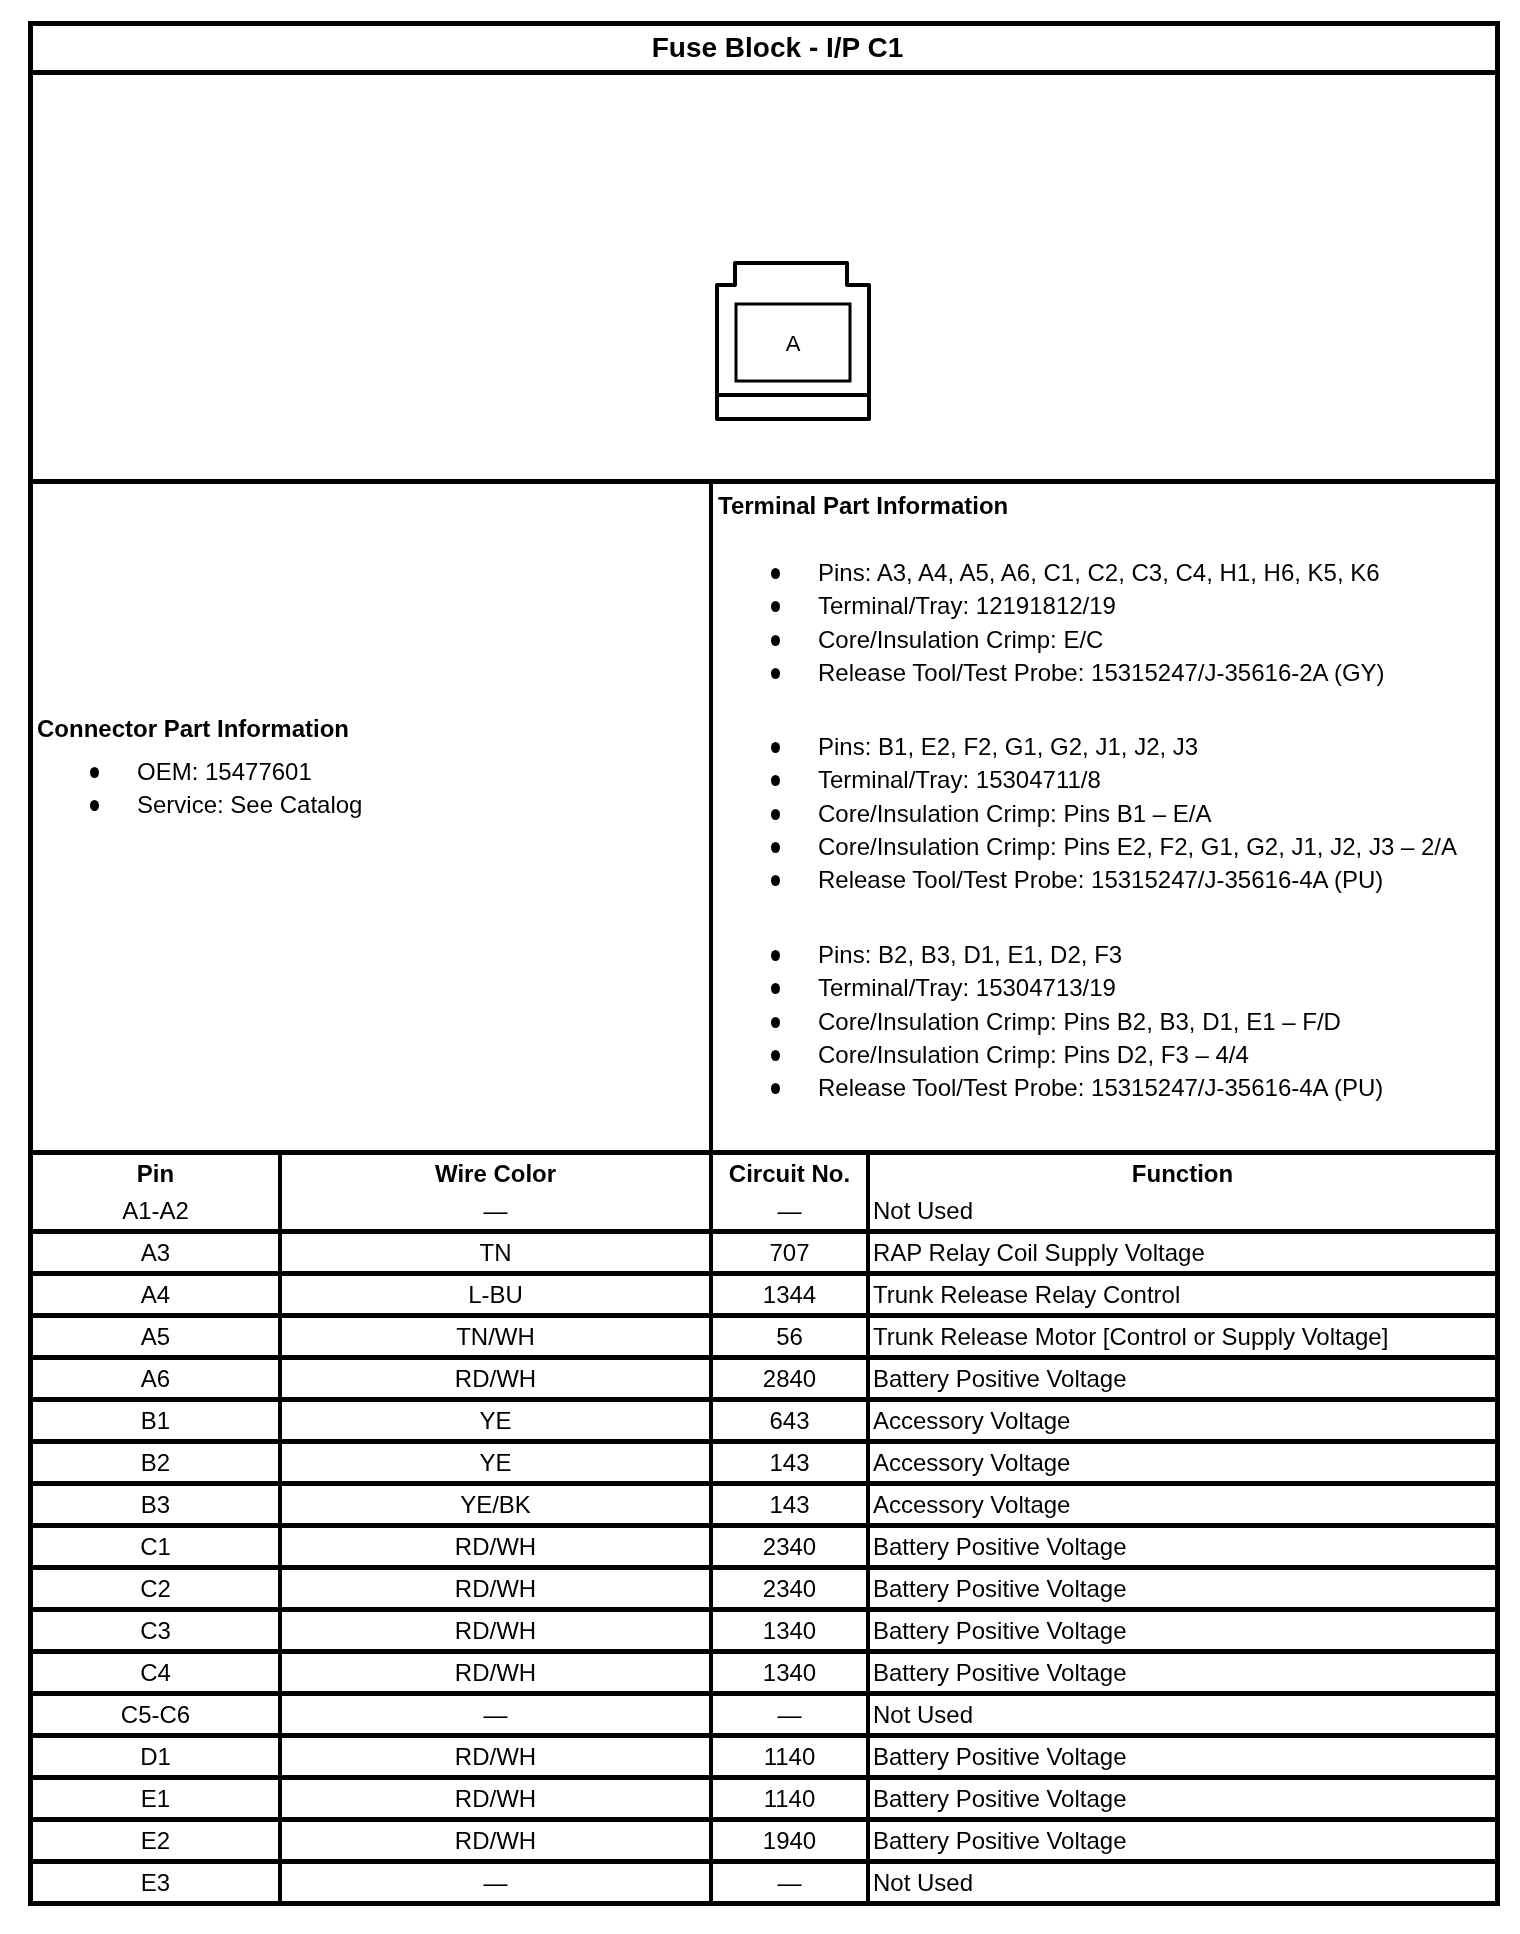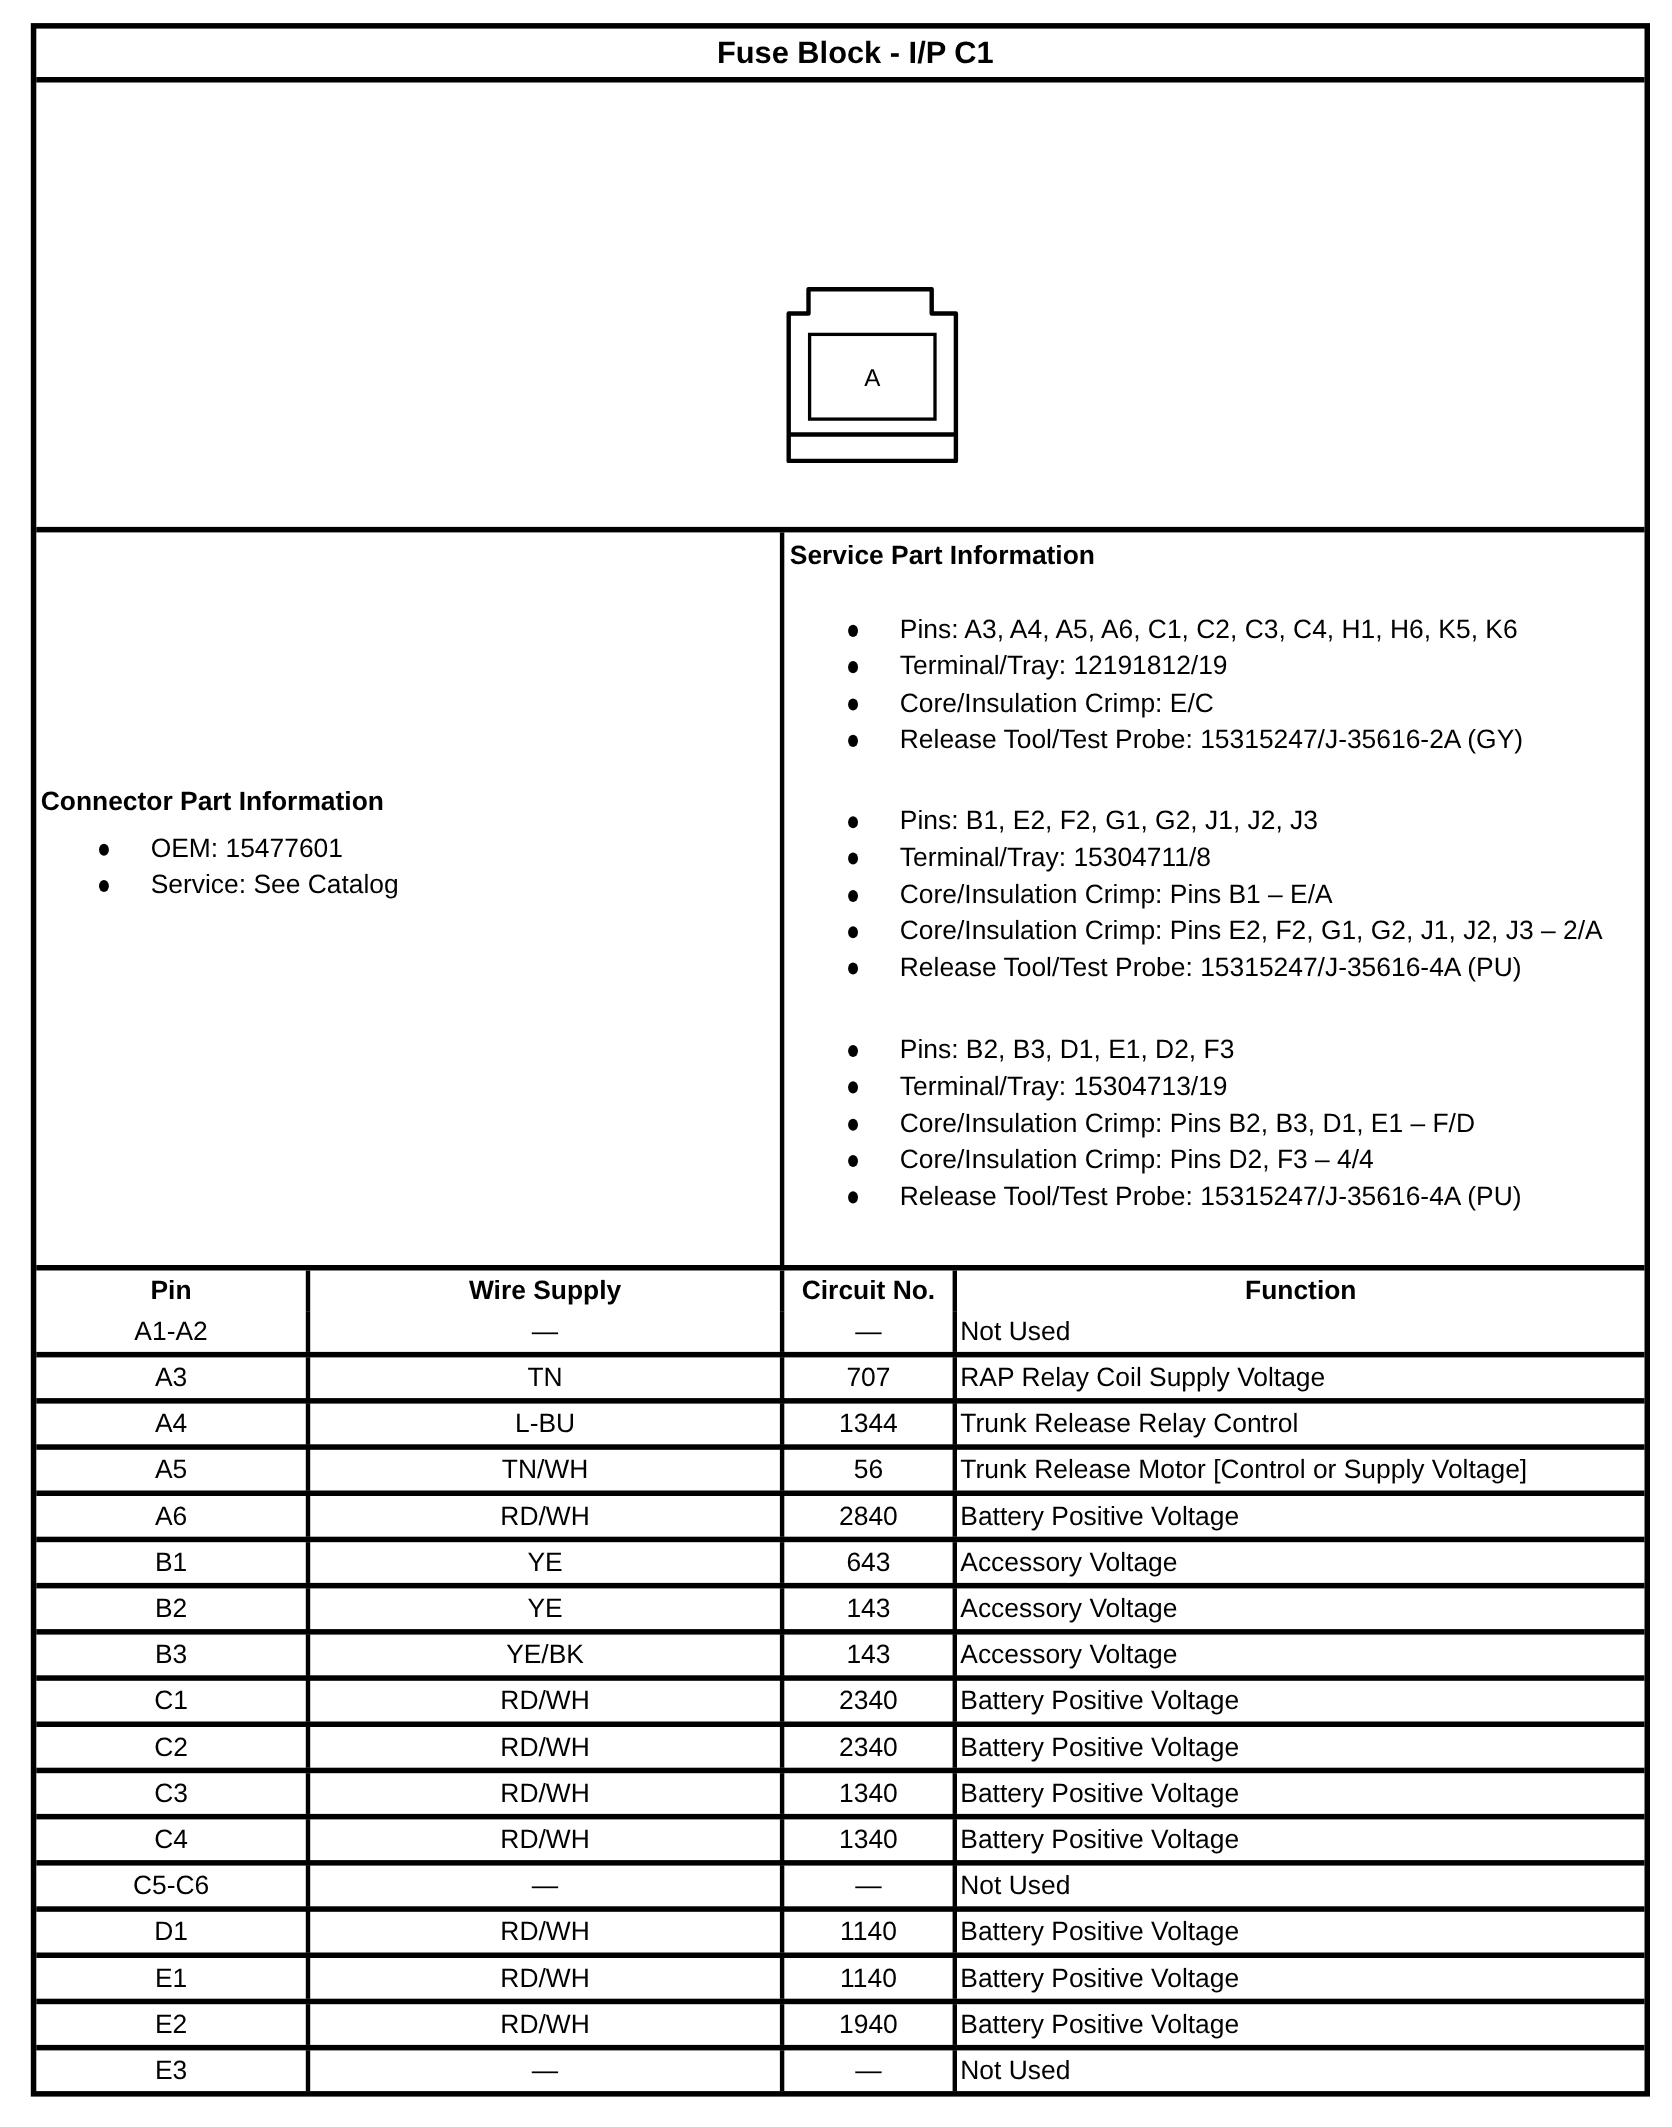--- a/index.html
+++ b/index.html
@@ -50,21 +50,21 @@
 
   <div class="info-row">
     <div class="info-left">
       <div class="section-title left-title">Connector Part Information</div>
       <ul class="bullets left-list">
         <li>OEM: 15477601</li>
         <li>Service: See Catalog</li>
       </ul>
     </div>
     <div class="info-right">
-      <div class="section-title right-title">Service Part Information</div>
+      <div class="section-title right-title">Terminal Part Information</div>
       <ul class="bullets group1">
         <li>Pins: A3, A4, A5, A6, C1, C2, C3, C4, H1, H6, K5, K6</li>
         <li>Terminal/Tray: 12191812/19</li>
         <li>Core/Insulation Crimp: E/C</li>
         <li>Release Tool/Test Probe: 15315247/J-35616-2A (GY)</li>
       </ul>
       <ul class="bullets group2">
         <li>Pins: B1, E2, F2, G1, G2, J1, J2, J3</li>
         <li>Terminal/Tray: 15304711/8</li>
         <li>Core/Insulation Crimp: Pins B1 – E/A</li>
@@ -84,21 +84,21 @@
   <table class="pins">
     <colgroup>
         <col class="c-pin">
         <col class="c-wire">
         <col class="c-circ">
         <col>
       </colgroup>
     <thead>
       <tr>
         <th>Pin</th>
-        <th>Wire Supply</th>
+        <th>Wire Color</th>
         <th>Circuit No.</th>
         <th>Function</th>
       </tr>
     </thead>
     <tbody id="pin-rows">
         <tr>
           <td>A1-A2</td>
           <td>—</td>
           <td>—</td>
           <td class="func">Not Used</td>

